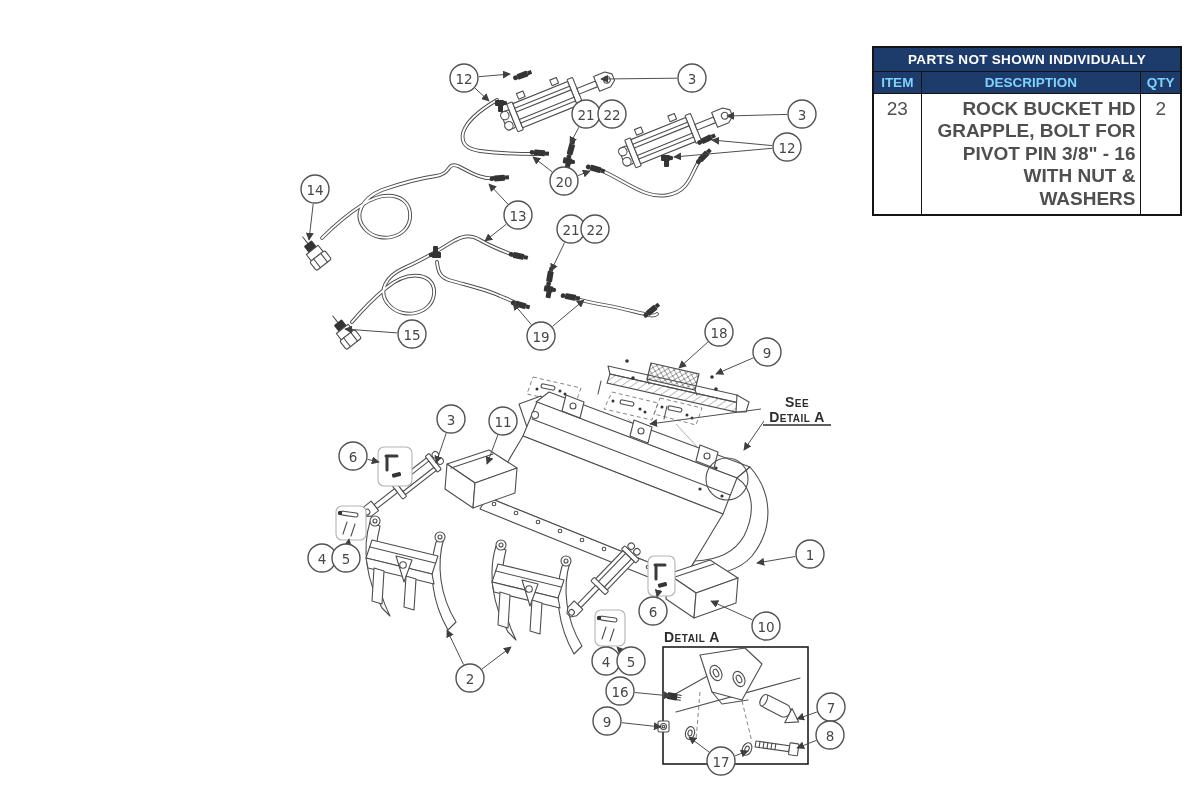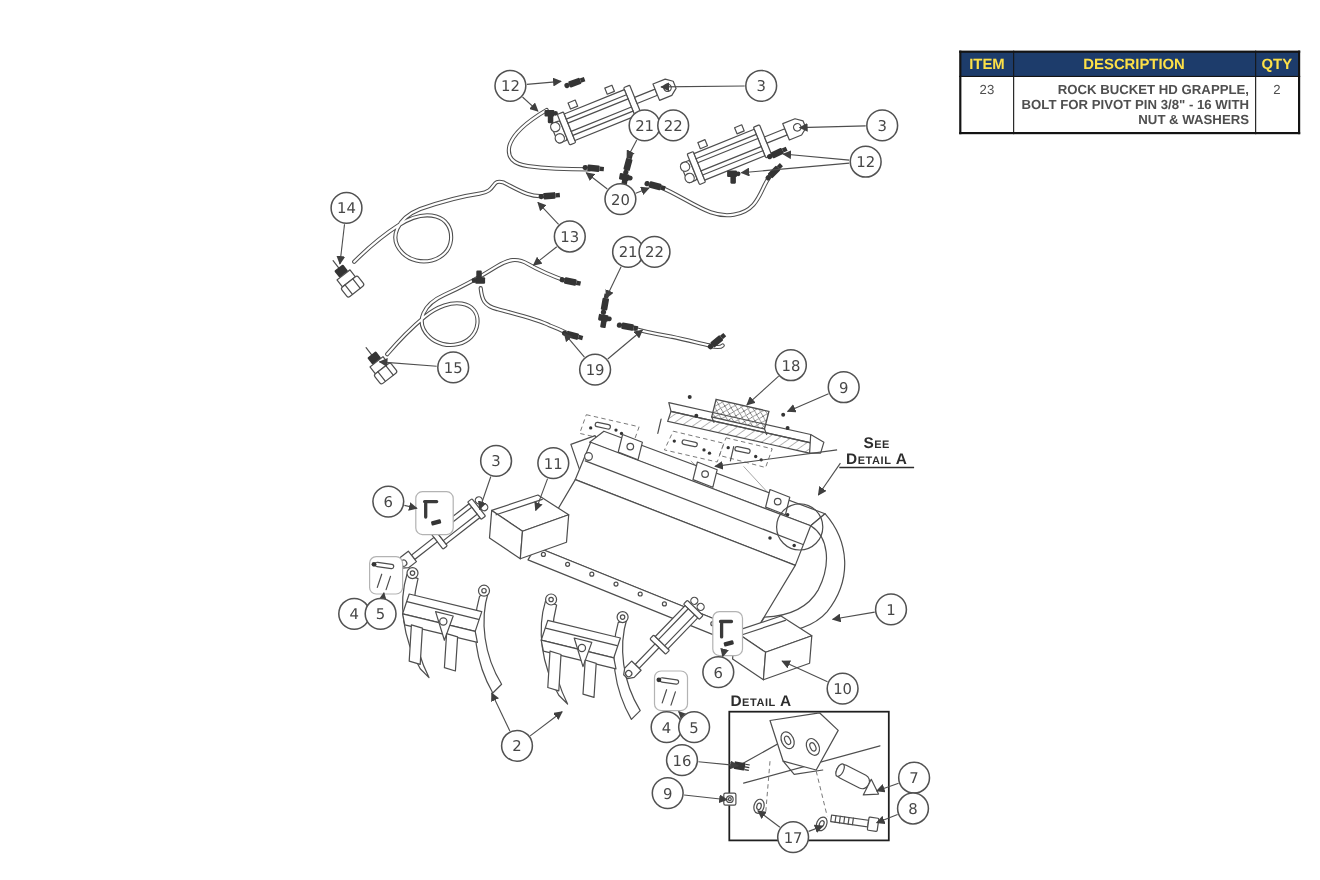--- a/index.html
+++ b/index.html
@@ -6,23 +6,23 @@
   .page{position:relative;width:1200px;height:800px;background:#fff;overflow:hidden;
         font-family:"Liberation Sans",sans-serif;}
   .title{position:absolute;left:30px;top:14px;margin:0;font-size:27px;font-weight:bold;
          font-style:italic;color:#1c3a6a;letter-spacing:.2px;}
   .title .num{margin-right:8px;}
   .parts-table{position:absolute;left:872px;top:46px;width:310px;border-collapse:collapse;
                border:2px solid #141414;table-layout:fixed;}
   .parts-table th,.parts-table td{border:1.5px solid #141414;}
   .parts-table .thead-title{background:#1d3c6b;color:#fff;font-size:13.5px;font-weight:bold;
                text-align:center;padding:4px 2px;letter-spacing:.3px;}
-  .parts-table .colhead{background:#1d3c6b;color:#fde047;font-size:13.5px;font-weight:bold;
+  .parts-table .colhead{background:#1d3c6b;color:#7dd3fc;font-size:13.5px;font-weight:bold;
                text-align:center;padding:3px 2px;}
-  .parts-table td{color:#4f4f4f;font-size:12px;text-align:center;vertical-align:top;
+  .parts-table td{color:#4f4f4f;font-size:19px;text-align:center;vertical-align:top;
                padding:4px 5px;line-height:1.18;background:#fff;}
   .parts-table td.desc{text-align:right;font-weight:bold;}
   .col-item{width:48px;}.col-qty{width:40px;}
   svg.diagram{position:absolute;left:0;top:0;}
   .ln{stroke:#4e4e4e;fill:none;stroke-width:1.1;stroke-linejoin:round;stroke-linecap:round;}
   .fw{fill:#fff;stroke:#4e4e4e;stroke-width:1.1;stroke-linejoin:round;}
   .dk{fill:#343434;stroke:none;}
   .tube-o{stroke:#4e4e4e;stroke-width:3.8;fill:none;stroke-linecap:round;}
   .tube-i{stroke:#fff;stroke-width:1.9;fill:none;stroke-linecap:round;}
   .leader{stroke:#4e4e4e;stroke-width:1;fill:none;}
@@ -42,20 +42,23 @@
 <div class="page">
 
 
   <table class="parts-table">
     <colgroup>
         <col class="col-item">
         <col>
         <col class="col-qty">
       </colgroup>
     <thead>
+      <tr>
+          <th colspan="3" class="thead-title">PARTS NOT SHOWN INDIVIDUALLY</th>
+        </tr>
       <tr>
         <th class="colhead">ITEM</th>
         <th class="colhead">DESCRIPTION</th>
         <th class="colhead">QTY</th>
       </tr>
     </thead>
     <tbody>
       <tr>
         <td>23</td>
         <td class="desc">ROCK BUCKET HD GRAPPLE, BOLT FOR PIVOT PIN 3/8" - 16 WITH NUT &amp; WASHERS</td>

